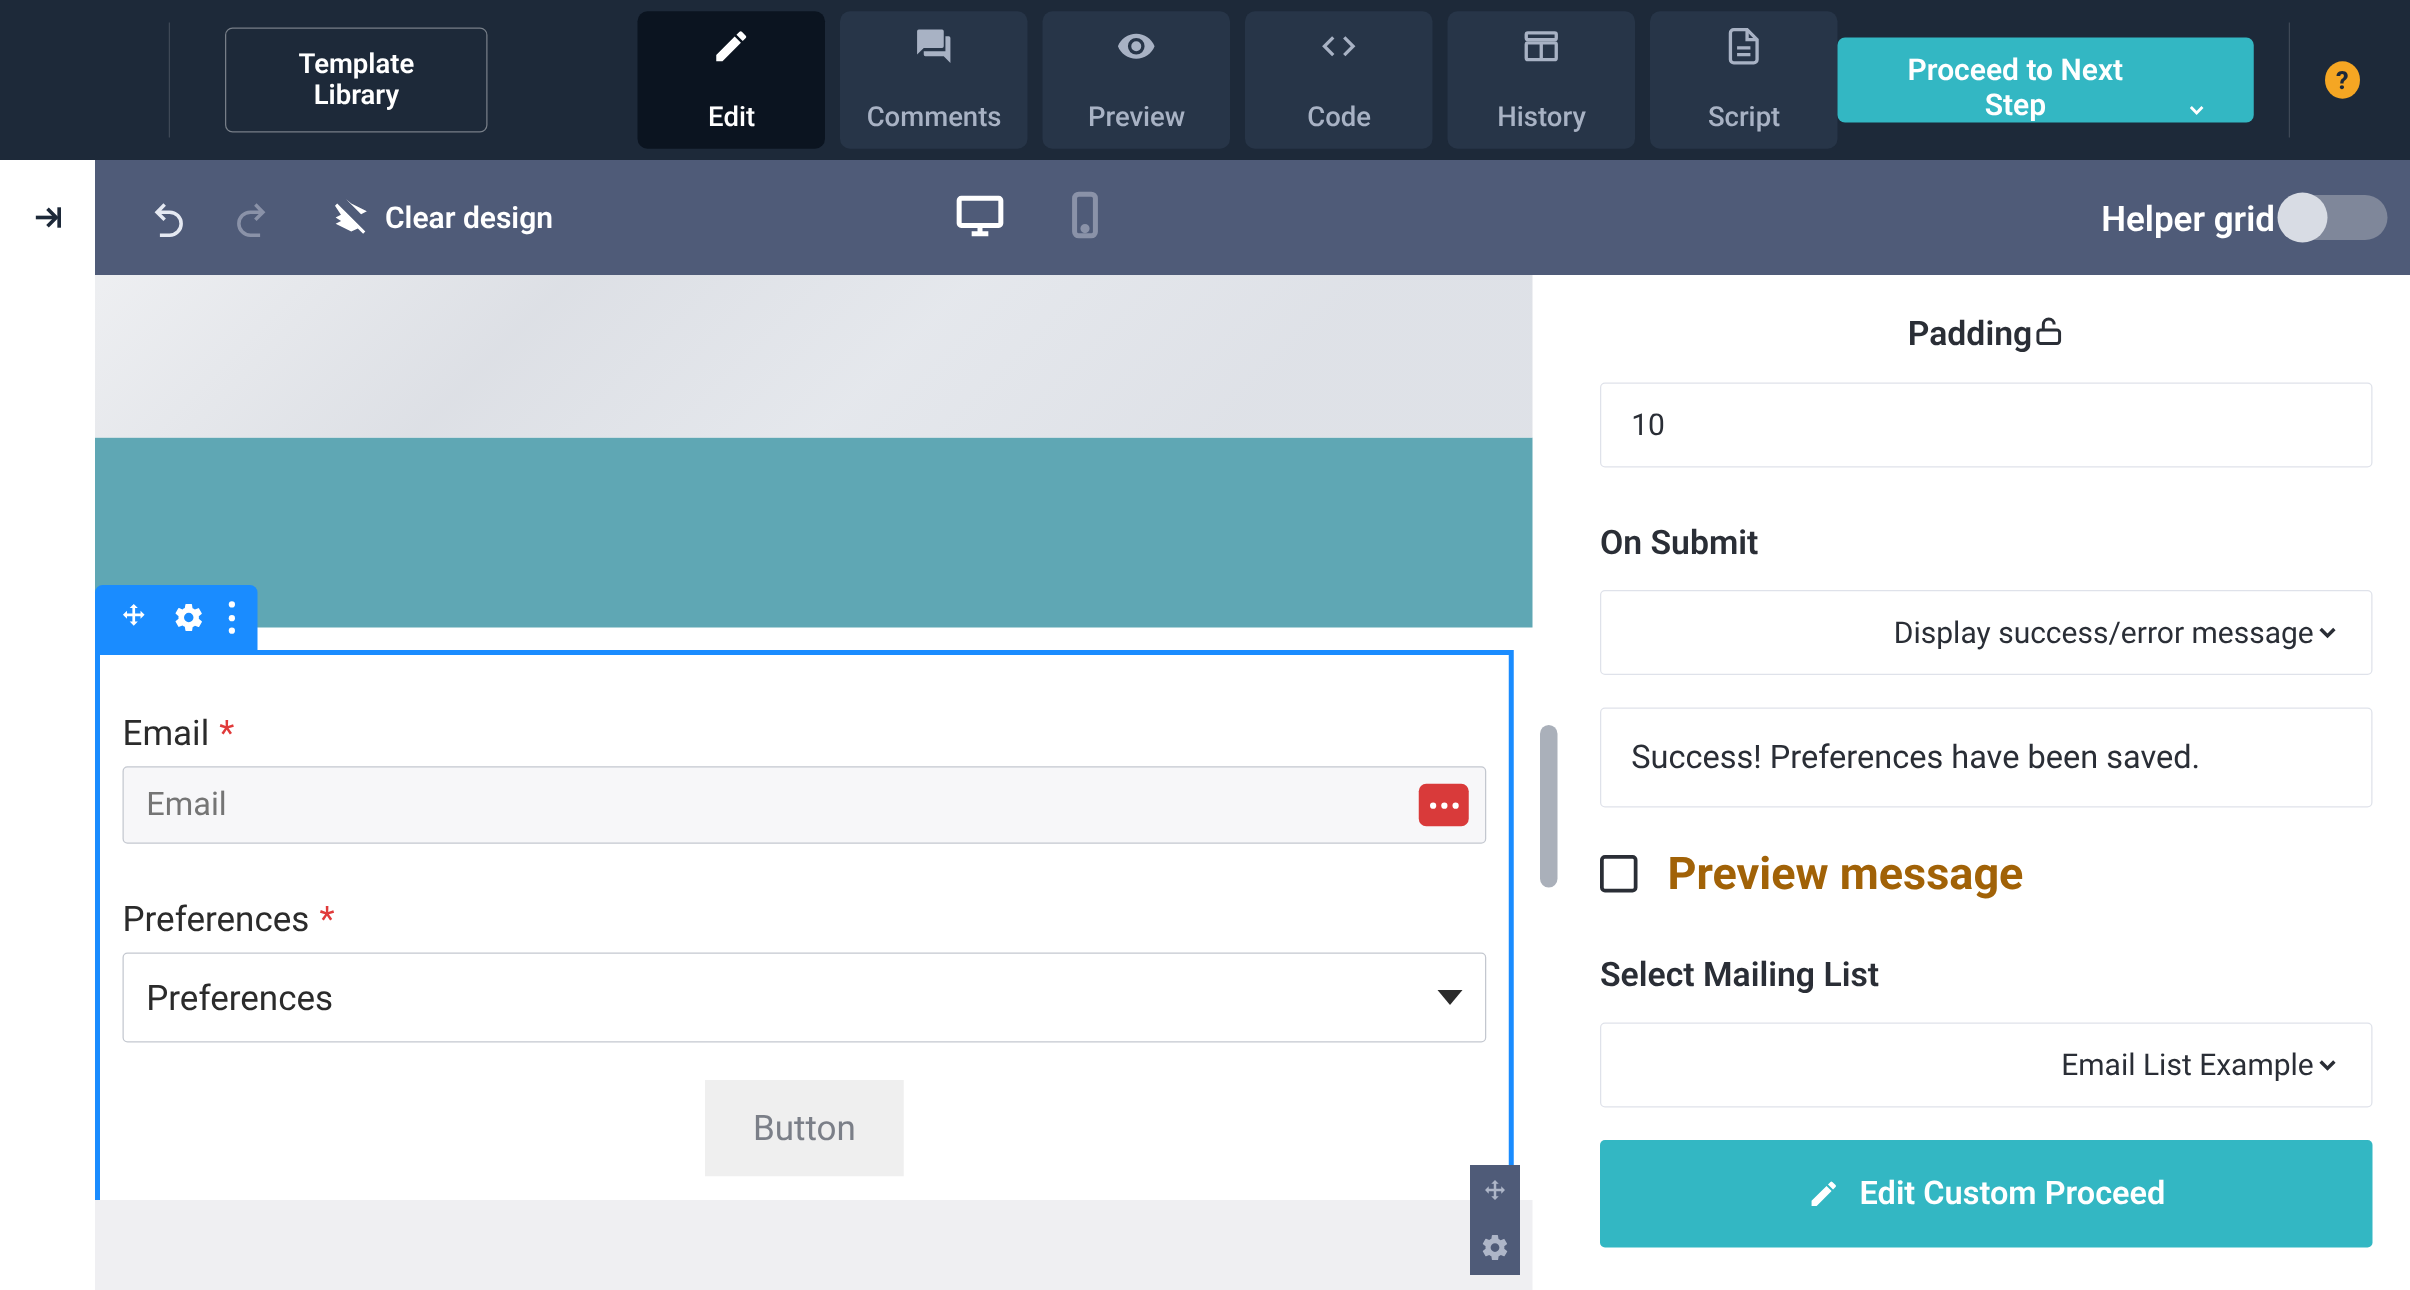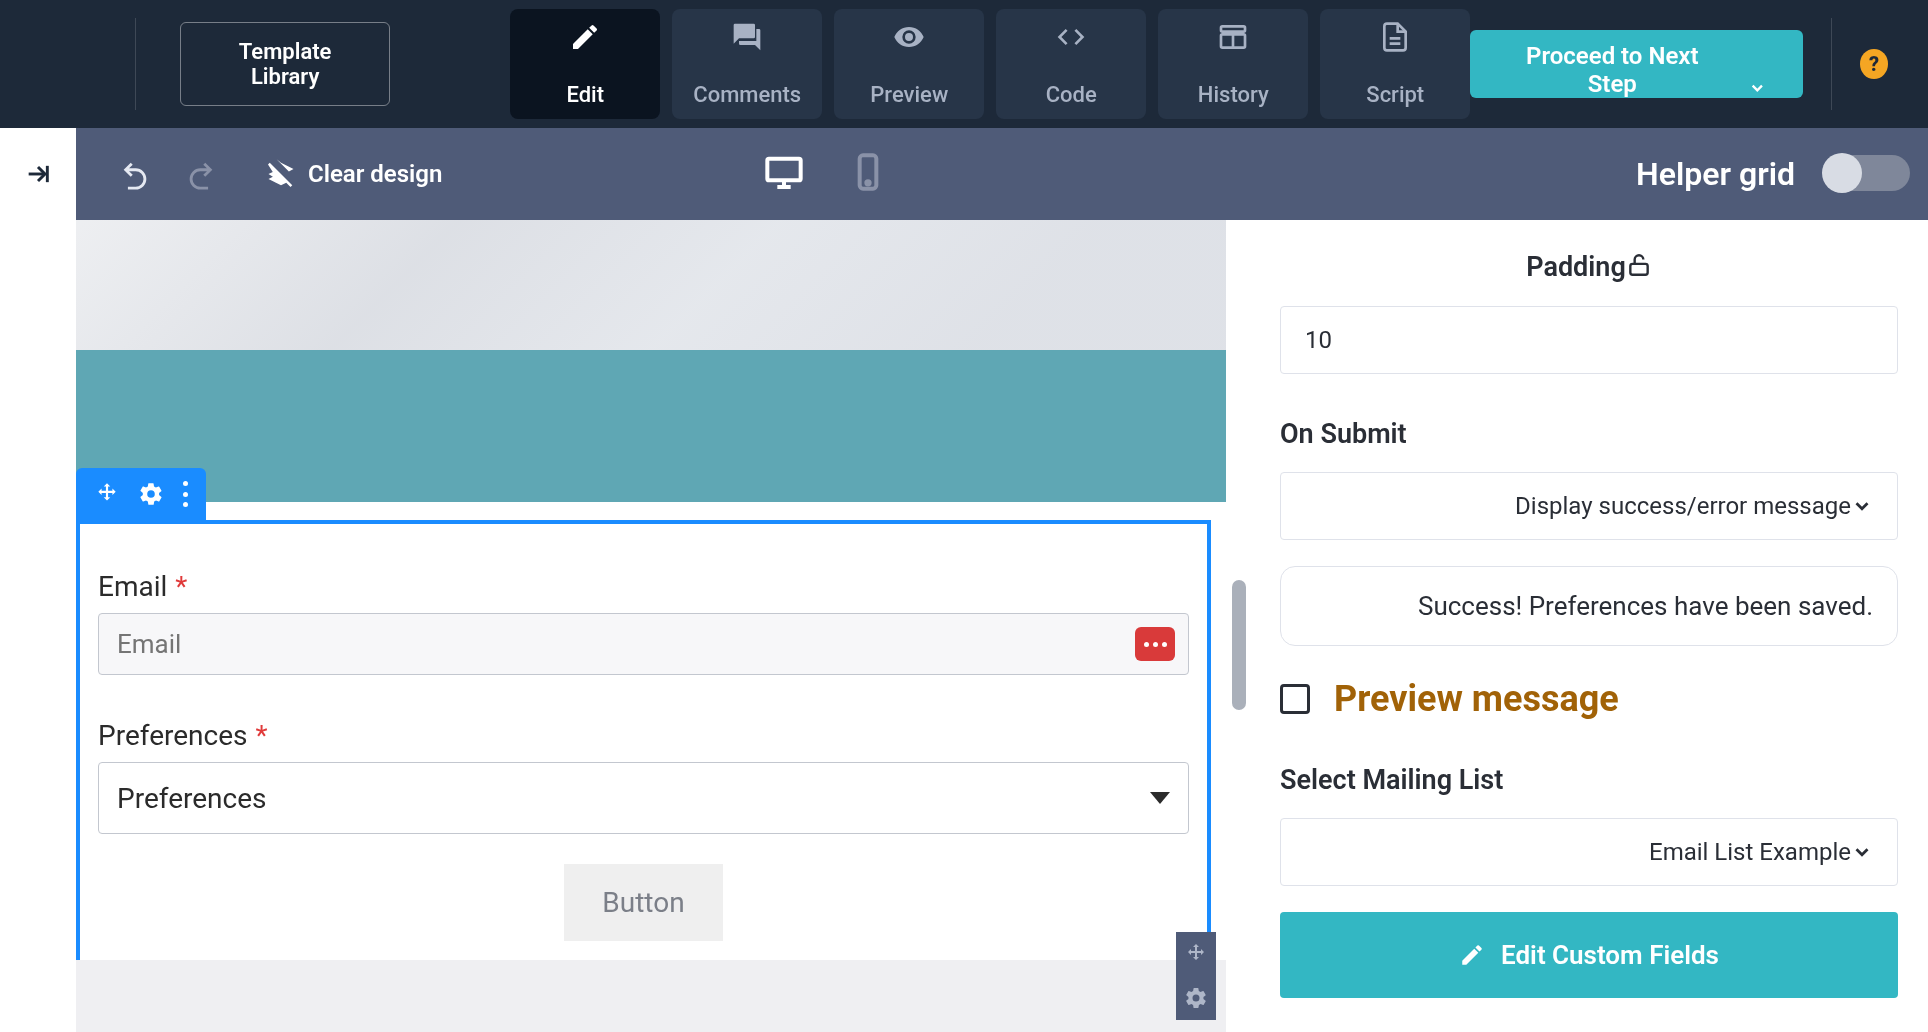--- a/index.html
+++ b/index.html
@@ -141,25 +141,25 @@
   position: absolute;
   left: 764px;
 }
 .device-toggle .dev { color: #8a92a8; cursor: pointer; }
 .device-toggle .dev.active { color: #fff; }
 .device-toggle svg { width: 40px; height: 40px; }
 
 .helper-grid {
   margin-left: auto;
   display: flex;
-  align-items: flex-start;
-  gap: 29px;
+  align-items: flex-end;
+  gap: 4px;
   padding-right: 18px;
   color: #fff;
-  font-size: 32px;
+  font-size: 28px;
   font-weight: 600;
 }
 .switch {
   width: 86px;
   height: 36px;
   background: #7f879a;
   border-radius: 20px;
   position: relative;
   cursor: pointer;
 }
@@ -382,25 +382,25 @@
   align-items: center;
   justify-content: flex-end;
   cursor: pointer;
   background: #fff;
 }
 .sb-select .chev { font-size: 22px; font-weight: 700; color: #2a2e36; }
 .sb-message {
   margin-top: 26px;
   width: 100%;
   border: 1px solid #dfe2ea;
-  border-radius: 15px;
+  border-radius: 4px;
   padding: 24px 24px;
   font-size: 26px;
   color: #2a2e36;
-  text-align: right;
+  text-align: left;
 }
 .sb-checkbox-row {
   margin-top: 32px;
   display: flex;
   align-items: center;
   gap: 24px;
 }
 .sb-checkbox {
   width: 30px;
   height: 30px;
@@ -648,17 +648,17 @@
       <div class="sb-select">
         <span>Email List Example</span>
         <svg class="chev" viewBox="0 0 24 24" width="22" height="22" fill="none" stroke="currentColor" stroke-width="3">
             <polyline points="6 9 12 15 18 9"></polyline>
           </svg>
       </div>
       <button class="sb-cta">
         <svg viewBox="0 0 24 24" fill="currentColor">
             <path d="M3 17.25V21h3.75L17.81 9.94l-3.75-3.75L3 17.25zM20.71 7.04a1 1 0 0 0 0-1.41l-2.34-2.34a1 1 0 0 0-1.41 0l-1.83 1.83 3.75 3.75 1.83-1.83z"></path>
           </svg>
-        <span>Edit Custom Fields</span>
+        <span>Edit Custom Proceed</span>
       </button>
     </div>
   </div>
 </div>
 
 </body></html>

